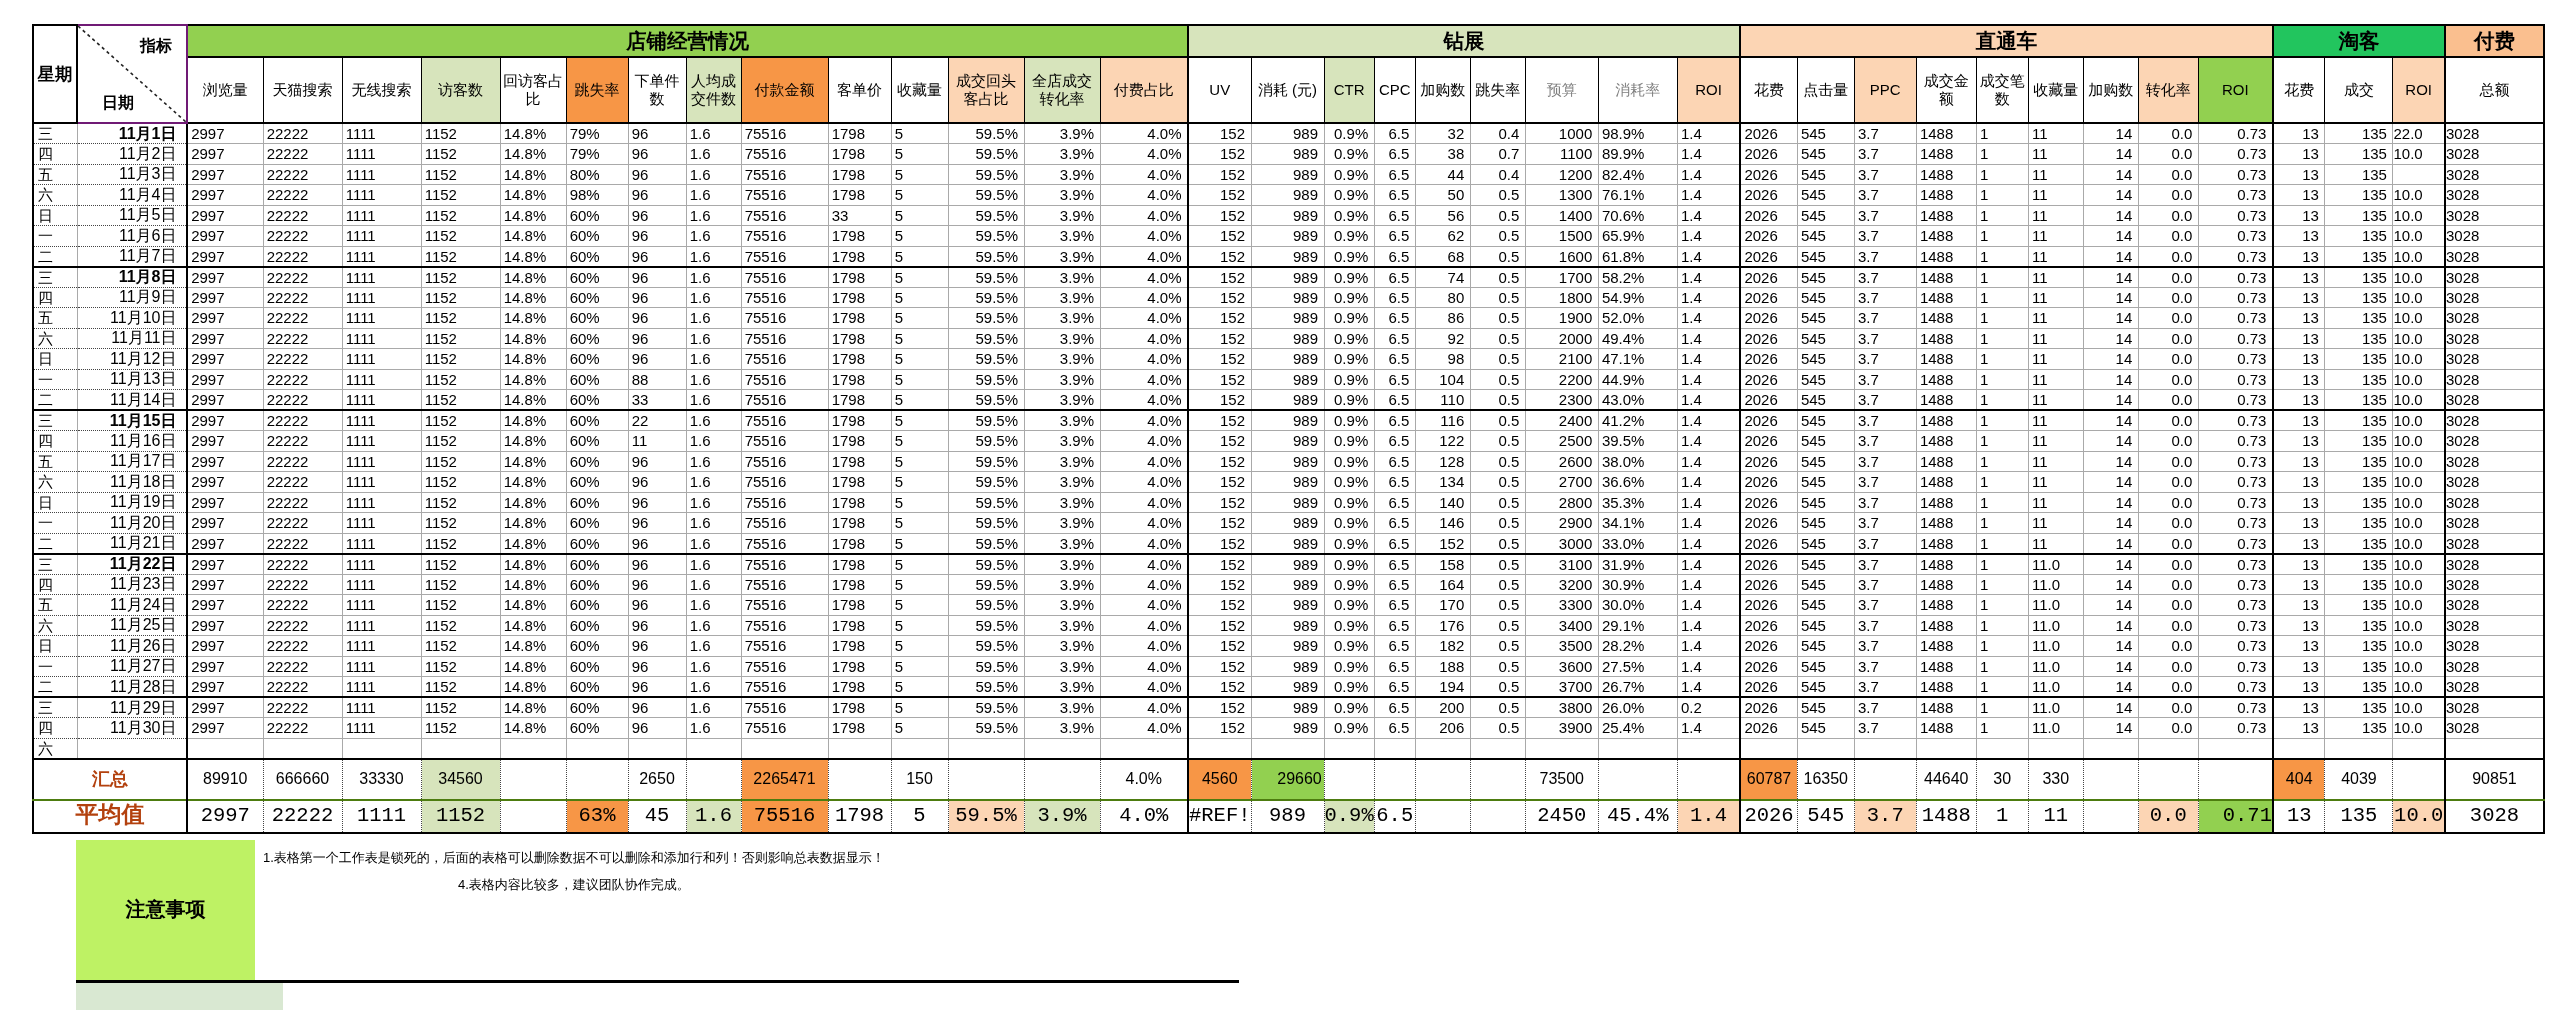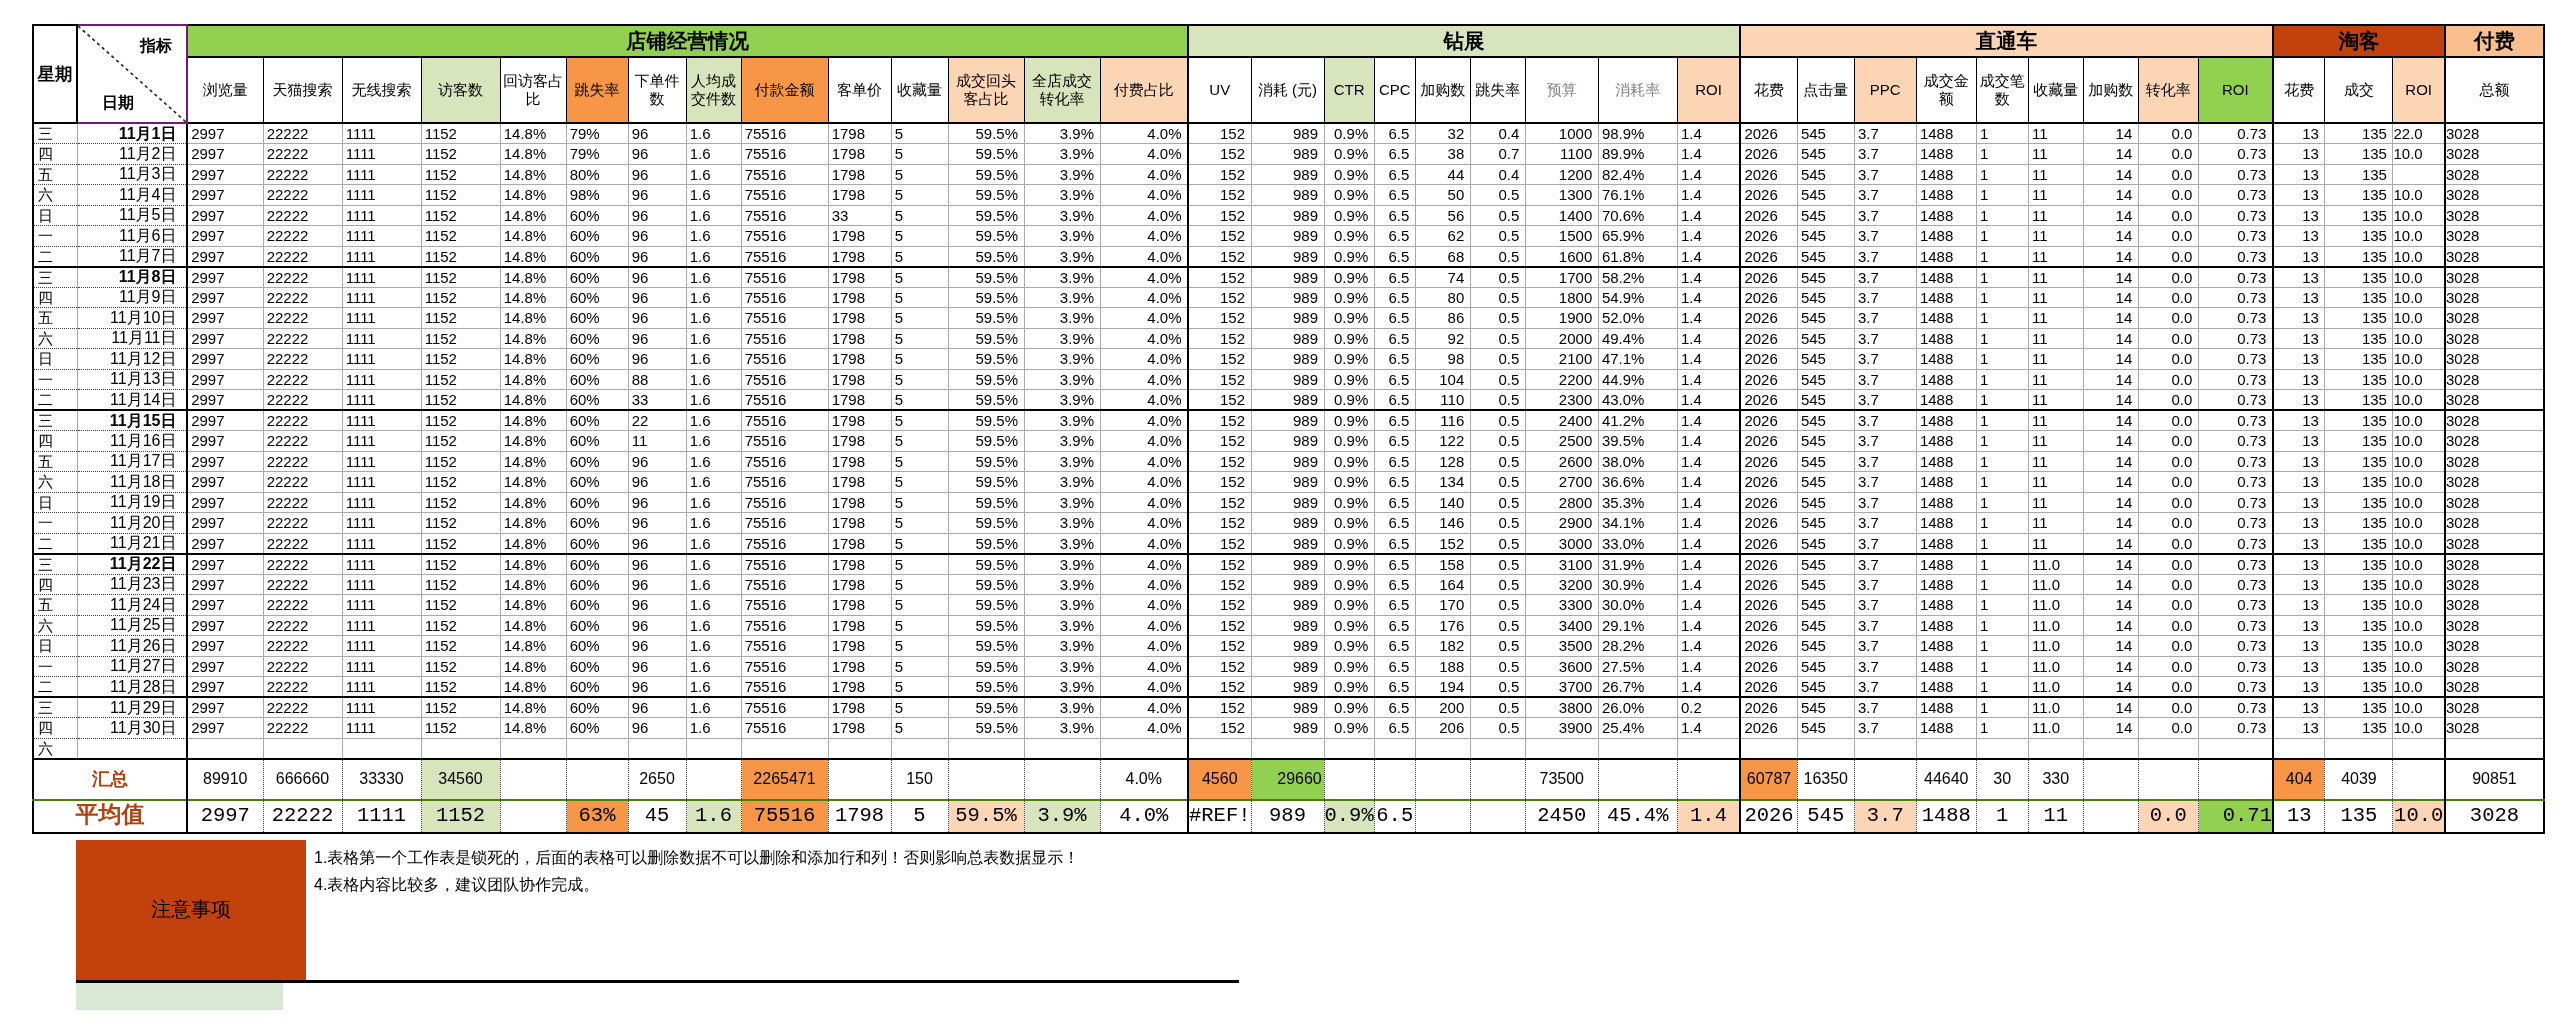--- a/index.html
+++ b/index.html
@@ -40,24 +40,24 @@
   tr.sum td.slabel{font-size:18px;}
   tr.avg td.slabel{font-size:23px;}
 
   .bg-sage{background:#D7E4BC !important;}
   .bg-orange{background:#F79646 !important;}
   .bg-peach{background:#FCD5B4 !important;}
   .bg-green{background:#92D050 !important;padding-left:24px;}
 
   
   .notes{display:flex;margin-left:44px;margin-top:6.3px;width:1163px;border-bottom:3.2px solid #000;}
-  .notes-label{width:230px;min-height:140px;background:#c2410c;display:flex;align-items:center;justify-content:center;
-               font-size:20px;font-weight:normal;}
+  .notes-label{width:179px;min-height:140px;background:#bef264;display:flex;align-items:center;justify-content:center;
+               font-size:20px;font-weight:bold;}
   .notes-body{padding:4.7px 0 3.2px 8px;}
-  .note-line{font-size:16px;line-height:27px;white-space:nowrap;}
+  .note-line{font-size:13px;line-height:27px;white-space:nowrap;text-align:center;}
   .notes-strip{margin-left:44px;width:207px;height:27px;background:#D9E8D2;}
 </style>
 </head>
 <body>
 
 <div class="wrap">
   <table>
     <colgroup>
         <col style="width: 44px;">
         <col style="width: 110px;">
@@ -104,21 +104,21 @@
           <th class="corner" rowspan="2">
             <svg style="position:absolute;left:0;top:0;width:100%;height:100%" viewBox="0 0 140 114" preserveAspectRatio="none">
               <line x1="0" y1="0" x2="140" y2="114" stroke="#222" stroke-width="2" stroke-dasharray="4,4"></line>
             </svg>
             <span class="ind">指标</span>
             <span class="dat">日期</span>
           </th>
           <th class="sec" colspan="14" style="background: rgb(146, 208, 80);">店铺经营情况</th>
           <th class="sec" colspan="9" style="background: rgb(215, 228, 188);">钻展</th>
           <th class="sec" colspan="9" style="background: rgb(252, 213, 180);">直通车</th>
-          <th class="sec" colspan="3" style="background: #c2410c;">淘客</th>
+          <th class="sec" colspan="3" style="background: #22c55e;">淘客</th>
           <th class="sec" colspan="1" style="background: rgb(250, 191, 143);">付费</th>
         </tr>
         <tr>
           <th class="colh secl">浏览量</th>
           <th class="colh">天猫搜索</th>
           <th class="colh">无线搜索</th>
           <th class="colh bg-sage">访客数</th>
           <th class="colh">回访客占比</th>
           <th class="colh bg-orange">跳失率</th>
           <th class="colh">下单件数</th>

